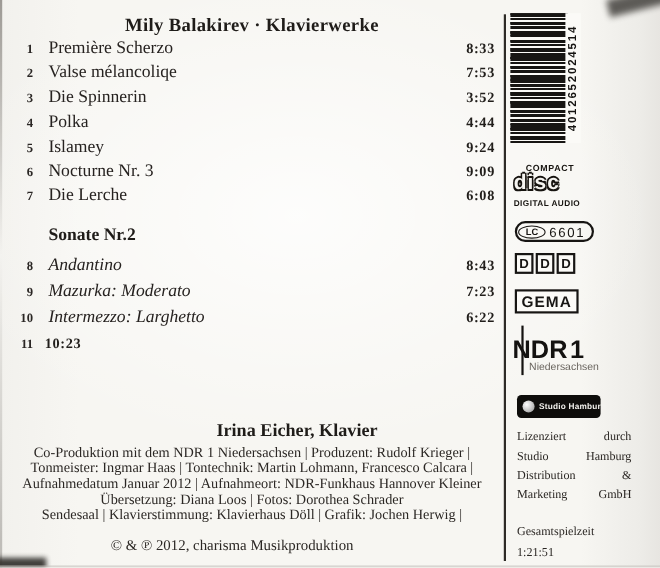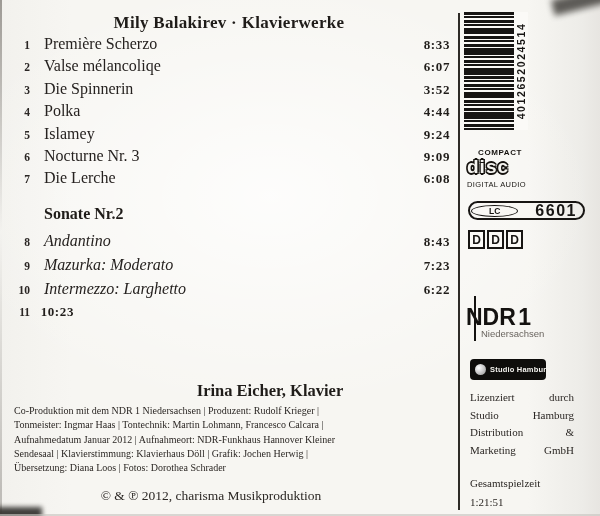--- a/index.html
+++ b/index.html
@@ -29,22 +29,22 @@
   .tl-sonata .tttl{font-style:italic;}
   .ttime{font-size:13px;font-weight:700;letter-spacing:.6px;text-align:right;min-width:44px;color:#211e1b;}
   .sonata-header{
     position:absolute;top:205px;left:44px;font-size:16px;font-weight:700;color:#1f1c19;
   }
   .artist-name{
     position:absolute;top:381px;left:0;width:540px;text-align:center;
     font-size:16.5px;font-weight:700;color:#1f1c19;
   }
   .credits{
-    position:absolute;top:404px;left:14px;width:430px;
-    font-size:10px;line-height:14.3px;color:#2b2724;
+    position:absolute;top:404px;left:14px;width:430px;text-align:center;
+    font-size:13px;line-height:14.3px;color:#2b2724;
   }
   .copyright-line{
     position:absolute;top:488px;left:0;width:422px;text-align:center;
     font-size:13.5px;color:#2b2724;
   }
   
   .column-divider{
     position:absolute;left:458px;top:13px;width:2px;height:497px;background:#2e2b27;
   }
   
@@ -65,32 +65,32 @@
     font-size:10.5px;font-weight:700;letter-spacing:1.6px;line-height:14px;color:#171513;
   }
   .cd-logo{position:absolute;left:467px;top:148px;width:62px;color:#171410;
     font-family:"Liberation Sans","DejaVu Sans",sans-serif;}
   .cd-top{font-size:8px;font-weight:700;letter-spacing:.6px;margin-left:11px;}
   .cd-main{
     font-size:19px;line-height:21px;font-weight:700;letter-spacing:1px;margin-top:-1px;
     color:#f6f5f1;
     text-shadow:-1.4px -1.4px 0 #171410,1.4px -1.4px 0 #171410,-1.4px 1.4px 0 #171410,1.4px 1.4px 0 #171410,0 1.6px 0 #171410,0 -1.6px 0 #171410;
   }
-  .cd-bottom{font-size:7.5px;font-weight:400;letter-spacing:.4px;margin-top:3px;}
+  .cd-bottom{font-size:7.5px;font-weight:700;letter-spacing:.4px;margin-top:3px;}
   .lc-badge{
     position:absolute;left:468px;top:201px;height:15px;
     display:inline-flex;align-items:center;
     border:2px solid #171513;border-radius:10px;padding:0 6px 0 1px;
     font-family:"Liberation Sans","DejaVu Sans",sans-serif;color:#171513;
   }
   .lc-oval{
     border:1.8px solid #171513;border-radius:50%;
-    font-size:8.5px;font-weight:700;padding:1px 17px;margin-right:3px;line-height:8px;
-  }
-  .lc-number{font-size:16px;font-weight:700;letter-spacing:1.5px;margin-left:14px;}
+    font-size:8.5px;font-weight:700;padding:1px 6px;margin-right:3px;line-height:8px;
+  }
+  .lc-number{font-size:12px;font-weight:400;letter-spacing:1.5px;}
   .ddd-badge{position:absolute;left:468px;top:230px;display:flex;gap:2px;}
   .ddd-box{
     width:13px;height:15px;border:2px solid #171513;
     display:flex;align-items:center;justify-content:center;
     font-family:"Liberation Sans","DejaVu Sans",sans-serif;
     font-size:12px;font-weight:700;color:#171513;background:#fbfaf7;
   }
   .gema-badge{
     position:absolute;left:468px;top:263px;
     border:2.5px solid #171513;padding:1px 4px;
@@ -153,21 +153,21 @@
 
   <div class="tracklist tl-main">
     <div class="trow">
       <span class="tnum">1</span>
       <span class="tttl">Première Scherzo</span>
       <span class="ttime">8:33</span>
     </div>
     <div class="trow">
       <span class="tnum">2</span>
       <span class="tttl">Valse mélancoliqe</span>
-      <span class="ttime">6:07</span>
+      <span class="ttime">7:53</span>
     </div>
     <div class="trow">
       <span class="tnum">3</span>
       <span class="tttl">Die Spinnerin</span>
       <span class="ttime">3:52</span>
     </div>
     <div class="trow">
       <span class="tnum">4</span>
       <span class="tttl">Polka</span>
       <span class="ttime">4:44</span>
@@ -212,22 +212,22 @@
       <span class="ttime">10:23</span>
     </div>
   </div>
 
   <div class="artist-name">Irina Eicher, Klavier</div>
 
   <div class="credits">
     <div class="credits-line">Co-Produktion mit dem NDR 1 Niedersachsen | Produzent: Rudolf Krieger |</div>
     <div class="credits-line">Tonmeister: Ingmar Haas | Tontechnik: Martin Lohmann, Francesco Calcara |</div>
     <div class="credits-line">Aufnahmedatum Januar 2012 | Aufnahmeort: NDR-Funkhaus Hannover Kleiner</div>
+    <div class="credits-line">Übersetzung: Diana Loos | Fotos: Dorothea Schrader</div>
     <div class="credits-line">Sendesaal | Klavierstimmung: Klavierhaus Döll | Grafik: Jochen Herwig |</div>
-    <div class="credits-line">Übersetzung: Diana Loos | Fotos: Dorothea Schrader</div>
   </div>
 
   <div class="copyright-line">© &amp; ℗ 2012, charisma Musikproduktion</div>
 
   <div class="column-divider"></div>
 
   <div class="barcode">
     <div class="bc-bars"></div>
     <div class="bc-digits">4012652024514</div>
   </div>
@@ -242,20 +242,21 @@
     <span class="lc-oval">LC</span>
     <span class="lc-number">6601</span>
   </div>
 
   <div class="ddd-badge">
     <span class="ddd-box">D</span>
     <span class="ddd-box">D</span>
     <span class="ddd-box">D</span>
   </div>
 
+  <div class="gema-badge">GEMA</div>
 
   <div class="ndr-logo">
     <div class="ndr-name">
       <span class="ndr-line"></span>
       <span>NDR 1</span>
     </div>
     <div class="ndr-region">Niedersachsen</div>
   </div>
 
   <div class="sh-badge">

